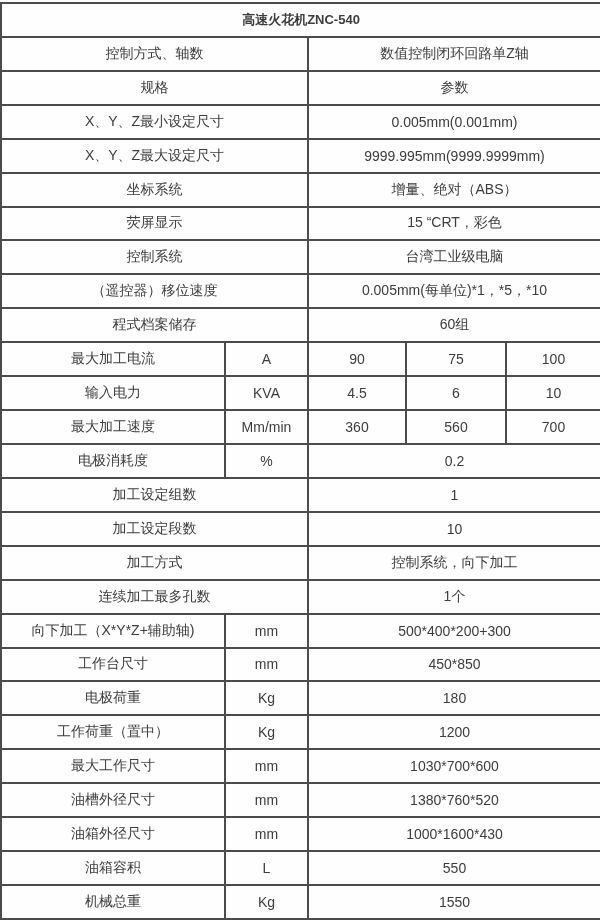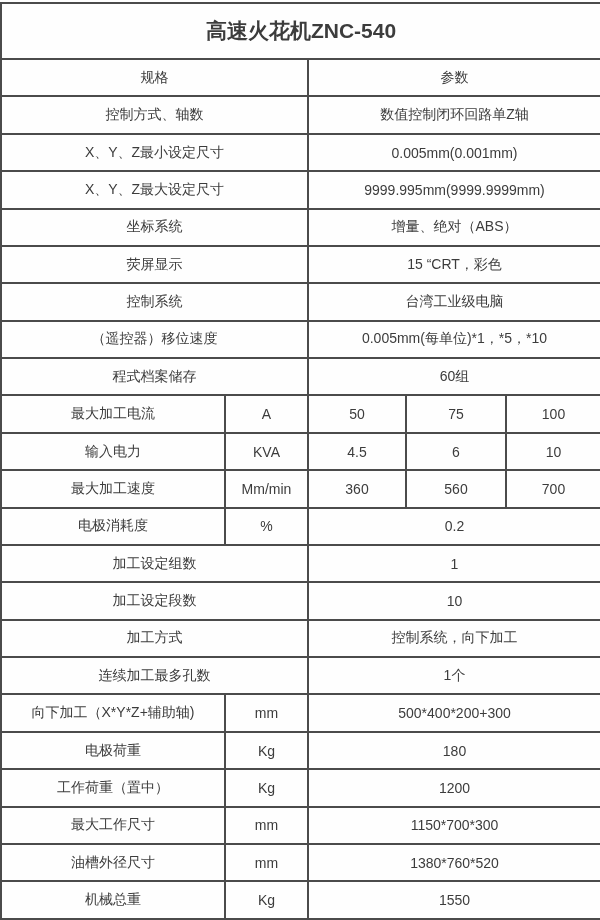--- a/index.html
+++ b/index.html
@@ -21,46 +21,46 @@
     text-align:center;
     vertical-align:middle;
     font-size:14px;
     padding:0 2px;
     background:#fefefe;
     overflow:hidden;
     white-space:nowrap;
   }
   tr.title-row td{
     font-weight:bold;
-    font-size:21px;
+    font-size:13px;
   }
 </style>
 </head>
 <body>
 
 <table class="spec">
   <colgroup>
     <col style="width:224px">
       <col style="width:83px">
       <col style="width:98px">
       <col style="width:100px">
       <col style="width:95px">
   </colgroup>
   <tbody>
     <tr class="title-row">
       <td colspan="5">高速火花机ZNC-540</td>
     </tr>
     <tr>
-      <td colspan="2">规格</td>
-      <td colspan="3">参数</td>
+      <td colspan="2">控制方式、轴数</td>
+      <td colspan="3">数值控制闭环回路单Z轴</td>
     </tr>
 
     <tr>
-      <td colspan="2">控制方式、轴数</td>
-      <td colspan="3">数值控制闭环回路单Z轴</td>
+      <td colspan="2">规格</td>
+      <td colspan="3">参数</td>
     </tr>
     <tr>
       <td colspan="2">X、Y、Z最小设定尺寸</td>
       <td colspan="3">0.005mm(0.001mm)</td>
     </tr>
     <tr>
       <td colspan="2">X、Y、Z最大设定尺寸</td>
       <td colspan="3">9999.995mm(9999.9999mm)</td>
     </tr>
     <tr>
@@ -80,21 +80,21 @@
       <td colspan="3">0.005mm(每单位)*1，*5，*10</td>
     </tr>
     <tr>
       <td colspan="2">程式档案储存</td>
       <td colspan="3">60组</td>
     </tr>
 
     <tr>
       <td>最大加工电流</td>
       <td>A</td>
-      <td>50</td>
+      <td>90</td>
       <td>75</td>
       <td>100</td>
     </tr>
     <tr>
       <td>输入电力</td>
       <td>KVA</td>
       <td>4.5</td>
       <td>6</td>
       <td>10</td>
     </tr>
@@ -128,38 +128,53 @@
       <td colspan="2">连续加工最多孔数</td>
       <td colspan="3">1个</td>
     </tr>
 
     <tr>
       <td>向下加工（X*Y*Z+辅助轴)</td>
       <td>mm</td>
       <td colspan="3">500*400*200+300</td>
     </tr>
     <tr>
+      <td>工作台尺寸</td>
+      <td>mm</td>
+      <td colspan="3">450*850</td>
+    </tr>
+    <tr>
       <td>电极荷重</td>
       <td>Kg</td>
       <td colspan="3">180</td>
     </tr>
     <tr>
       <td>工作荷重（置中）</td>
       <td>Kg</td>
       <td colspan="3">1200</td>
     </tr>
     <tr>
       <td>最大工作尺寸</td>
       <td>mm</td>
-      <td colspan="3">1150*700*300</td>
+      <td colspan="3">1030*700*600</td>
     </tr>
     <tr>
       <td>油槽外径尺寸</td>
       <td>mm</td>
       <td colspan="3">1380*760*520</td>
+    </tr>
+    <tr>
+      <td>油箱外径尺寸</td>
+      <td>mm</td>
+      <td colspan="3">1000*1600*430</td>
+    </tr>
+    <tr>
+      <td>油箱容积</td>
+      <td>L</td>
+      <td colspan="3">550</td>
     </tr>
     <tr>
       <td>机械总重</td>
       <td>Kg</td>
       <td colspan="3">1550</td>
     </tr>
   </tbody>
 </table>
 
 </body></html>

